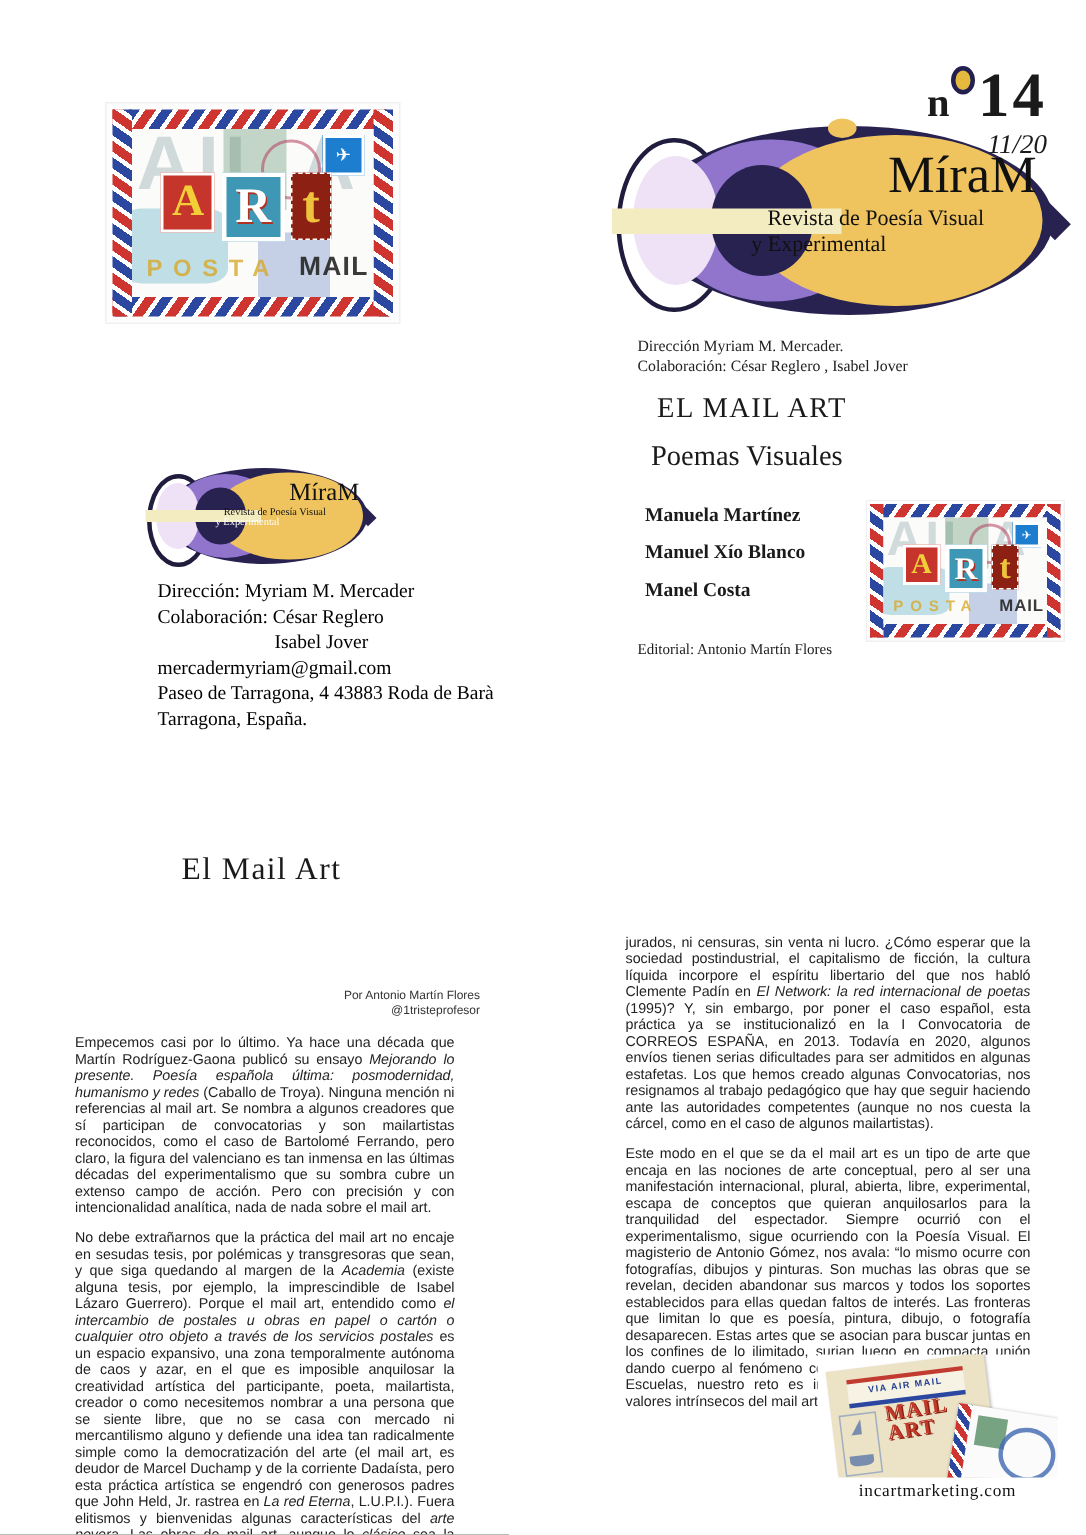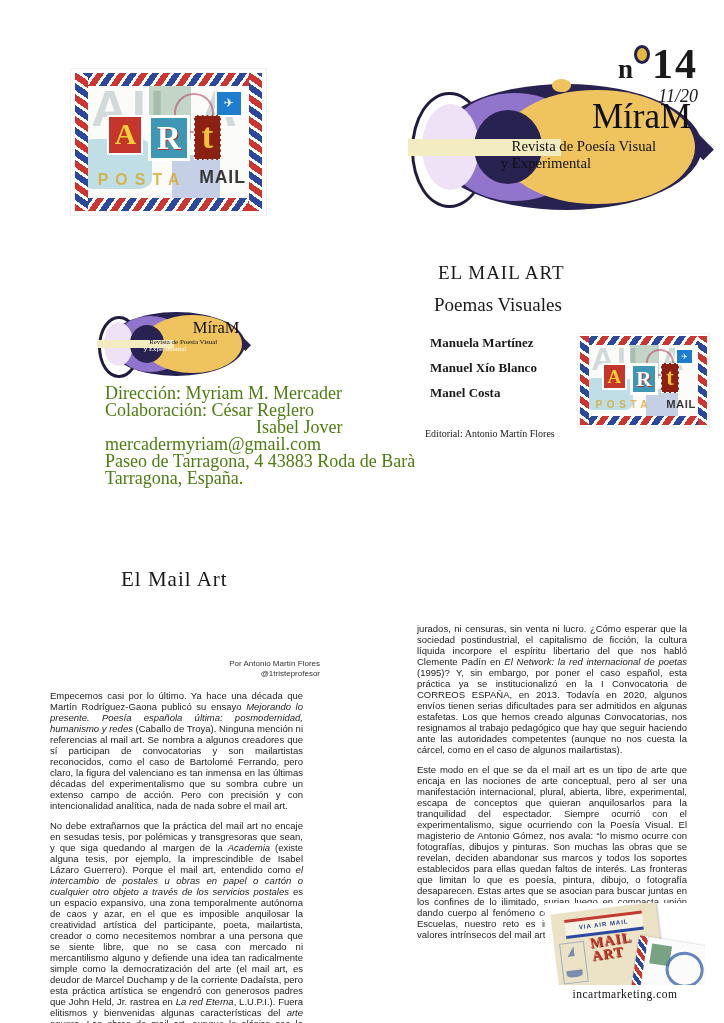--- a/index.html
+++ b/index.html
@@ -69,22 +69,22 @@
   .issue .num{font-size:42px;letter-spacing:2px;text-align:center;}
   .issue-date{position:absolute;right:26px;top:86px;font-style:italic;font-size:18px;}
 
   .credits{position:absolute;left:425px;top:225px;font-size:10.5px;line-height:13px;color:#222;}
 
   .feature-title{position:absolute;left:438px;top:262px;font-size:19px;letter-spacing:1px;}
   .feature-sub{position:absolute;left:434px;top:294px;font-size:19px;}
   .authors{position:absolute;left:430px;top:330px;font-size:13px;line-height:25px;font-weight:bold;}
   .editorial{position:absolute;left:425px;top:428px;font-size:10px;}
 
-  .contact{position:absolute;left:105px;top:385px;font-size:18px;line-height:17px;color:#4d7c0f;}
-  .contact .indent{padding-left:78px;text-align:center;}
+  .contact{position:absolute;left:105px;top:385px;font-size:13px;line-height:17px;color:#000000;}
+  .contact .indent{padding-left:78px;}
 
   
   .section-title{position:absolute;left:121px;top:567px;font-size:21px;letter-spacing:1px;}
   .headline{position:absolute;left:50px;top:609px;width:300px;font-family:"Liberation Sans",sans-serif;
      font-size:19px;line-height:25px;color:#000;}
   .byline{position:absolute;left:50px;top:659px;width:270px;text-align:right;
      font-family:"Liberation Sans",sans-serif;font-size:8px;line-height:10px;color:#333;}
   .col{position:absolute;font-family:"Liberation Sans",sans-serif;font-size:9.5px;line-height:11px;
      text-align:justify;color:#222;}
   .col p{margin:0 0 9px 0;}
@@ -161,20 +161,24 @@
     <div class="gold"></div>
     <div class="pupil"></div>
     <div class="bar"></div>
     <div class="txt">
       <div class="t1">MíraM</div>
       <div class="t2">Revista de Poesía Visual</div>
       <div class="t3">y Experimental</div>
     </div>
   </div>
 
+  <div class="credits">
+    <div>Dirección Myriam M. Mercader.</div>
+    <div>Colaboración: César Reglero , Isabel Jover</div>
+  </div>
 
   <div class="feature-title">EL MAIL ART</div>
   <div class="feature-sub">Poemas Visuales</div>
   <div class="authors">
     <div>Manuela Martínez</div>
     <div>Manuel Xío Blanco</div>
     <div>Manel Costa</div>
   </div>
   <div class="editorial">Editorial: Antonio Martín Flores</div>
 

